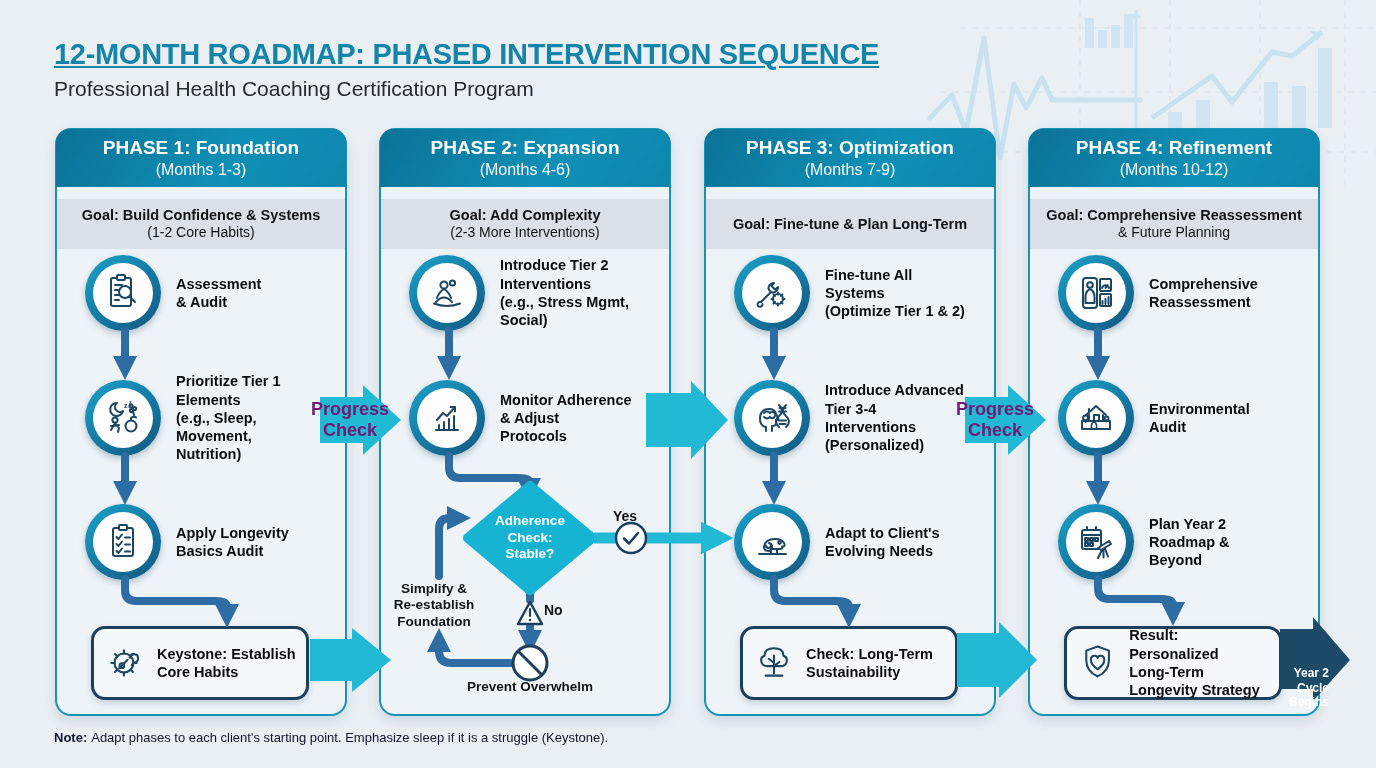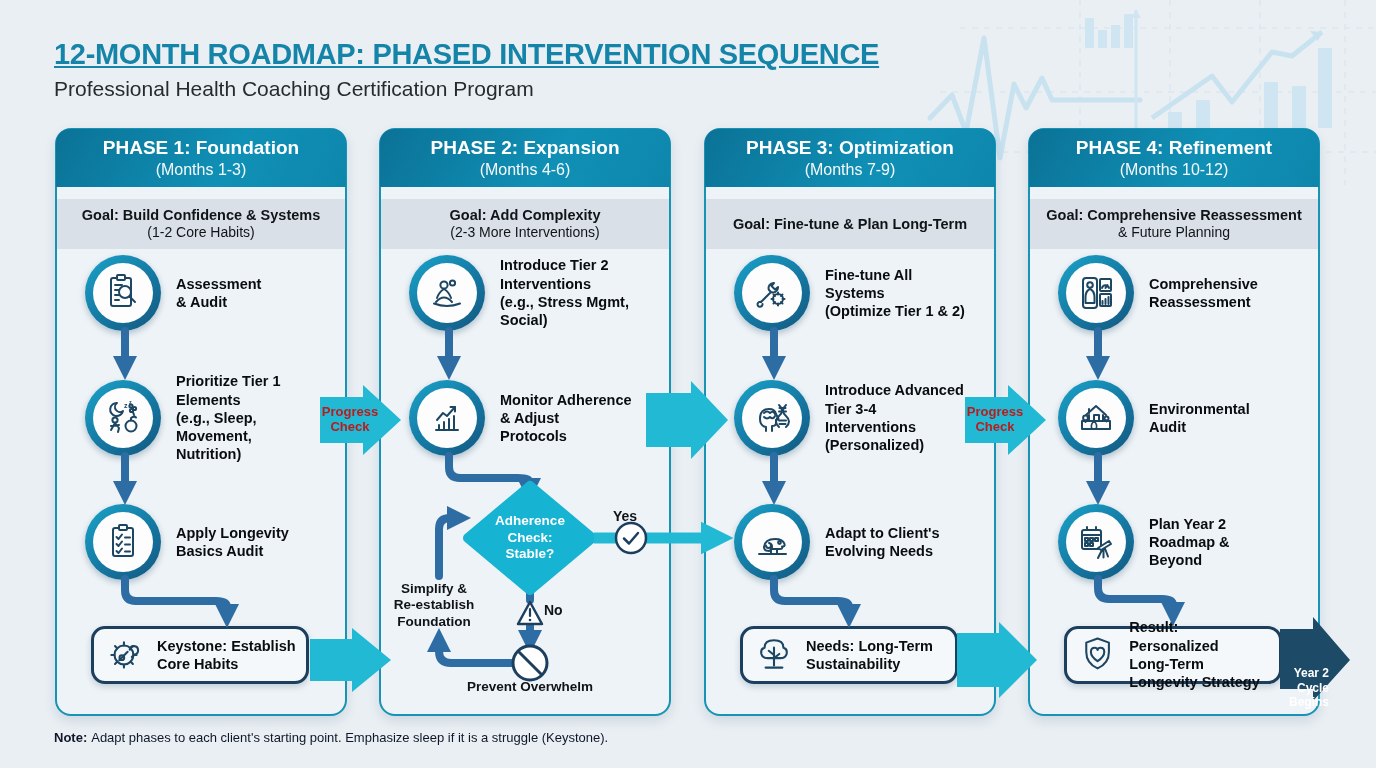--- a/index.html
+++ b/index.html
@@ -15,26 +15,26 @@
   .phase-title{font-size:19px;font-weight:bold;}
   .phase-months{font-size:16px;font-weight:400;opacity:.96;}
   .phase-goal{height:50px;background:#d9e0e8;display:flex;flex-direction:column;align-items:center;justify-content:center;text-align:center;color:#101417;line-height:1.25;padding:0 6px;}
   .goal-l1{font-size:14.5px;font-weight:bold;}
   .goal-l2{font-size:14px;font-weight:500;}
   
   .step{position:absolute;left:28px;width:256px;height:100px;display:flex;align-items:center;gap:15px;}
   .circle{flex:none;width:76px;height:76px;border-radius:50%;background:linear-gradient(140deg,#1ba3c9 0%,#1478a2 55%,#14567f 100%);display:flex;align-items:center;justify-content:center;box-shadow:0 3px 6px rgba(15,60,90,.28);}
   .circle-inner{width:60px;height:60px;border-radius:50%;background:#fdfdfd;display:flex;align-items:center;justify-content:center;}
   .step-label{font-size:14.5px;font-weight:bold;color:#0a0d10;line-height:1.26;white-space:pre-line;}
-  .endbox{position:absolute;left:34px;top:496px;width:218px;height:58px;box-sizing:border-box;border:3px solid #1d3f5e;border-radius:14px;background:#f5f8fa;display:flex;align-items:center;gap:11px;padding:0 10px;box-shadow:0 3px 6px rgba(15,60,90,.2);}
+  .endbox{position:absolute;left:34px;top:496px;width:218px;height:74px;box-sizing:border-box;border:3px solid #1d3f5e;border-radius:14px;background:#f5f8fa;display:flex;align-items:center;gap:11px;padding:0 10px;box-shadow:0 3px 6px rgba(15,60,90,.2);}
   .endbox .step-label{font-size:14.5px;}
   
   .overlay{position:absolute;left:0;top:0;pointer-events:none;}
   .lbl{position:absolute;pointer-events:none;white-space:pre-line;}
-  .lbl-pc{width:64px;height:48px;display:flex;align-items:center;justify-content:center;text-align:center;color:#b91c1c;font-size:13px;font-weight:bold;line-height:1.15;}
+  .lbl-pc{width:64px;height:48px;display:flex;align-items:center;justify-content:center;text-align:center;color:#701a75;font-size:18px;font-weight:bold;line-height:1.15;}
   .lbl-diamond{left:468px;top:492px;width:124px;height:92px;display:flex;align-items:center;justify-content:center;text-align:center;color:#fff;font-size:13.5px;font-weight:bold;line-height:1.25;}
   .lbl-yes{left:598px;top:508px;width:54px;text-align:center;font-size:14px;font-weight:bold;color:#101417;}
   .lbl-no{left:544px;top:602px;font-size:14px;font-weight:bold;color:#101417;}
   .lbl-simplify{left:374px;top:581px;width:120px;text-align:center;font-size:13.5px;font-weight:bold;color:#101417;line-height:1.22;}
   .lbl-prevent{left:440px;top:679px;width:180px;text-align:center;font-size:13.5px;font-weight:bold;color:#101417;}
   .lbl-year2{left:1278px;top:656px;width:62px;height:64px;display:flex;align-items:center;justify-content:center;text-align:right;color:#fff;font-size:12px;font-weight:bold;line-height:1.2;}
   .note{position:absolute;left:54px;top:730px;font-size:13px;color:#0f172a;}
   .note b{margin-right:4px;}
   
   .ic{stroke:#1d4663;stroke-width:2;fill:none;stroke-linecap:round;stroke-linejoin:round;}
@@ -252,21 +252,21 @@
         </div>
       <div class="step-label">Adapt to Client's
 Evolving Needs</div>
     </div>
     <div class="endbox">
       <svg class="ic" width="42" height="42" viewBox="0 0 40 40">
         <path d="M20,6 q-9,0 -9,7 q-4,1 -3,6 q1,4 6,4 h12 q5,0 6,-4 q1,-5 -3,-6 q0,-7 -9,-7 z"></path>
         <path d="M20,13 v17 M20,20 l-5,-4 M20,23 l5,-4"></path>
         <path d="M12,32 h16"></path>
       </svg>
-      <div class="step-label">Needs: Long-Term
+      <div class="step-label">Check: Long-Term
 Sustainability</div>
     </div>
   </div>
 
   <div class="phase" style="left:1028px;z-index:1">
     <div class="phase-header">
       <div class="phase-title">PHASE 4: Refinement</div>
       <div class="phase-months">(Months 10-12)</div>
     </div>
     <div class="phase-goal">

